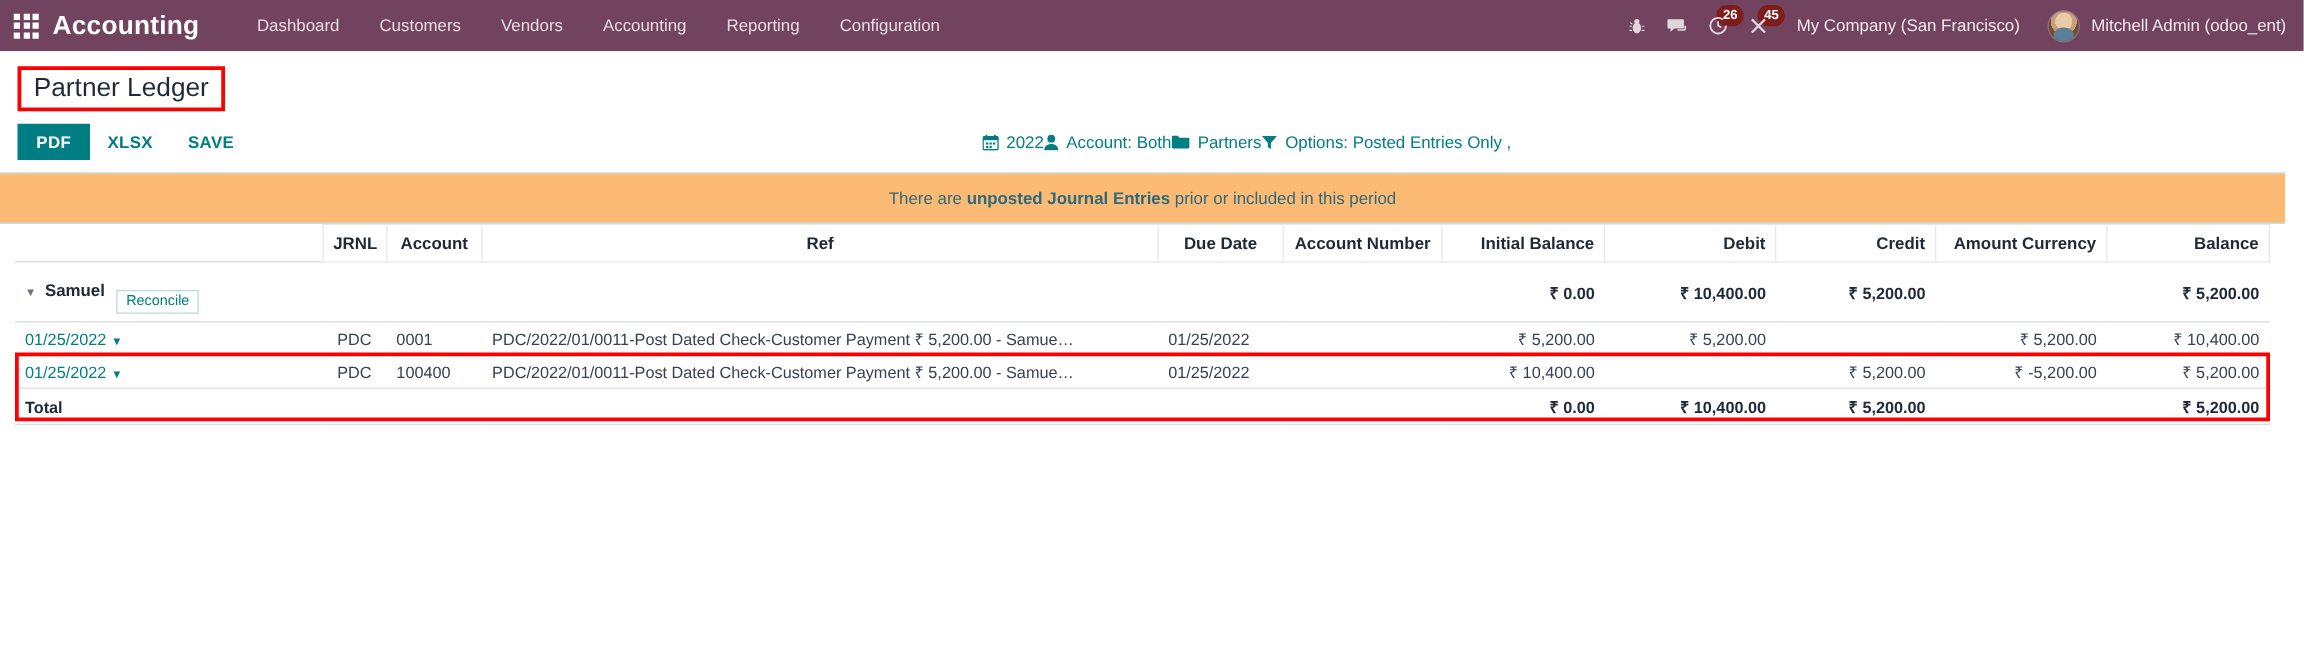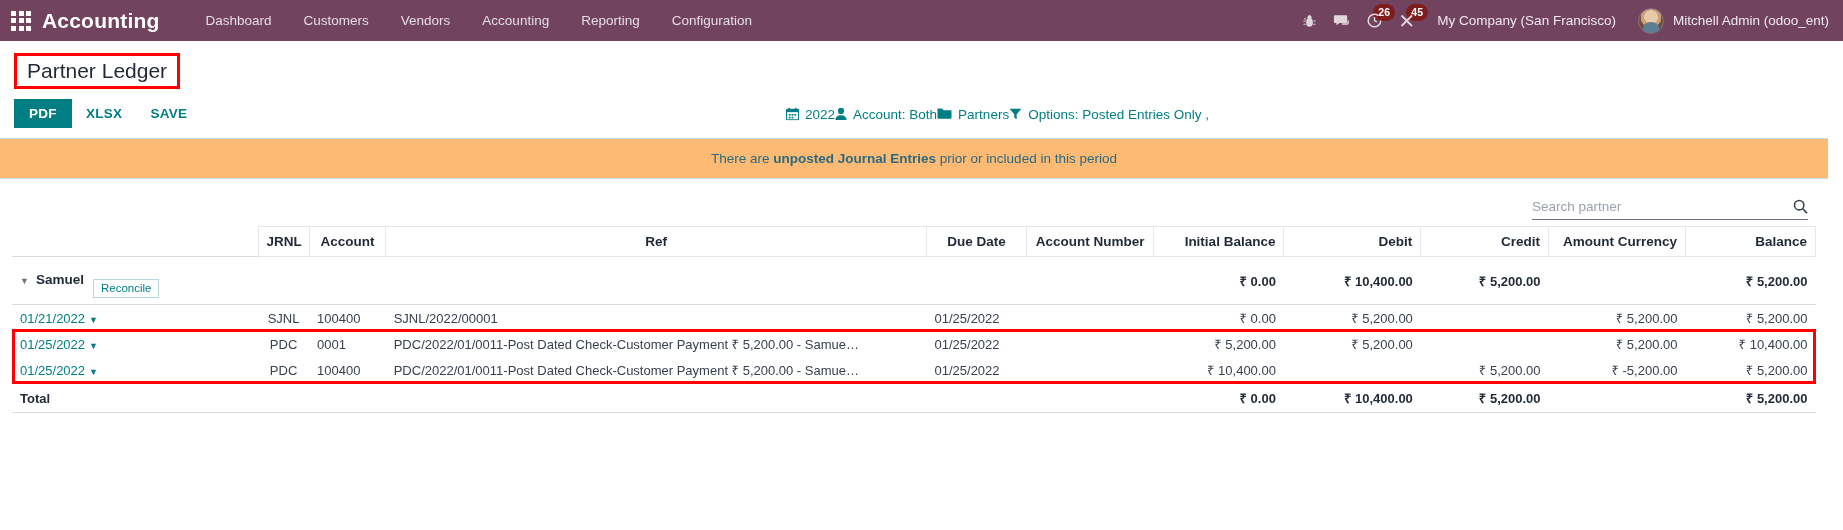--- a/index.html
+++ b/index.html
@@ -400,31 +400,20 @@
         </span>
         <span>Options: Posted Entries Only ,</span>
       </div>
     </div>
   </div>
 
   <div class="alert">
     <span>There are </span><b>unposted Journal Entries</b><span> prior or included in this period</span>
   </div>
 
-  <div class="search-row">
-    <div class="search-box">
-      <input type="text" placeholder="Search partner" style="">
-      <span class="search-icon">
-        <svg width="15" height="15" viewBox="0 0 16 16" fill="none" stroke="currentColor" stroke-width="1.7" aria-hidden="true">
-          <circle cx="6.6" cy="6.6" r="5"></circle>
-          <path d="M10.4 10.4 L15 15"></path>
-        </svg>
-      </span>
-    </div>
-  </div>
 
   <div class="table-wrap">
     <table class="ledger">
       <colgroup>
         <col style="width:212px">
         <col style="width:44px">
         <col style="width:66px">
         <col style="width:466px">
         <col style="width:86px">
         <col style="width:110px">
@@ -459,35 +448,20 @@
           <td></td>
           <td></td>
           <td></td>
           <td class="num">₹ 0.00</td>
           <td class="num">₹ 10,400.00</td>
           <td class="num">₹ 5,200.00</td>
           <td class="num"></td>
           <td class="num">₹ 5,200.00</td>
         </tr>
 
-        <tr>
-          <td>
-            <span class="date-link">01/21/2022</span><span class="date-link date-caret">▼</span>
-          </td>
-          <td class="ctr">SJNL</td>
-          <td>100400</td>
-          <td>SJNL/2022/00001</td>
-          <td>01/25/2022</td>
-          <td></td>
-          <td class="num">₹ 0.00</td>
-          <td class="num">₹ 5,200.00</td>
-          <td class="num"></td>
-          <td class="num">₹ 5,200.00</td>
-          <td class="num">₹ 5,200.00</td>
-        </tr>
 
         <tr>
           <td>
             <span class="date-link">01/25/2022</span><span class="date-link date-caret">▼</span>
           </td>
           <td class="ctr">PDC</td>
           <td>0001</td>
           <td>PDC/2022/01/0011-Post Dated Check-Customer Payment ₹ 5,200.00 - Samue…</td>
           <td>01/25/2022</td>
           <td></td>

